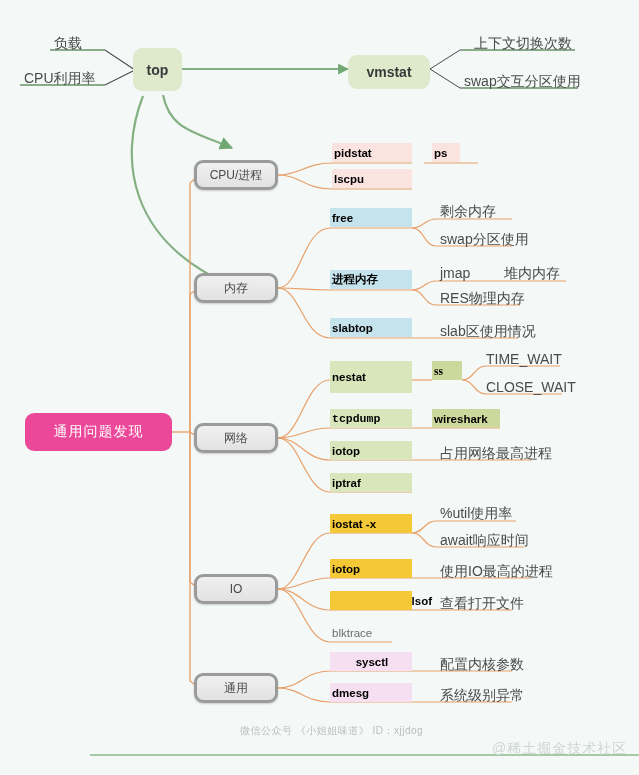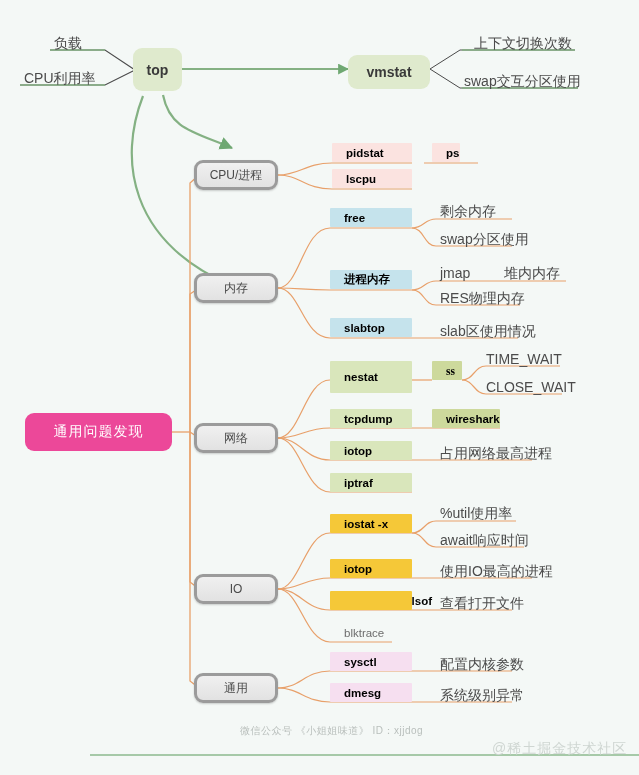--- a/index.html
+++ b/index.html
@@ -26,21 +26,21 @@
   }
   .branchnode{
     background:linear-gradient(180deg,#f0f0f0 0%,#e2e2e2 100%);
     color:#4a4a4a;border-radius:9px;font-size:12px;
     border:3px solid #9b9b9b;
     box-shadow:0 1px 2px rgba(0,0,0,.18);
   }
 
   
   .leaf{position:absolute;box-sizing:border-box;white-space:nowrap;
-        font-size:11.5px;display:flex;align-items:center;padding-left:14px;}
+        font-size:11.5px;display:flex;align-items:center;padding-left:2px;}
   .leaf .txt{position:relative;z-index:2;}
   .leaf .hl{position:absolute;left:0;top:0;height:100%;z-index:1;border-radius:1px;}
   .leaf.bold .txt{font-weight:bold;}
 
   .plain{position:absolute;white-space:nowrap;font-size:14px;color:#4b4b4b;}
 
   .footer-note{position:absolute;font-size:10px;color:#b9bfbc;letter-spacing:.5px;white-space:nowrap;}
   .watermark{position:absolute;font-size:14px;color:#cfd6d2;white-space:nowrap;letter-spacing:1px;}
 </style>
 </head>
@@ -213,21 +213,21 @@
     <span class="hl" style="width:82px;background:#d9e6bb;"></span>
     <span class="txt">nestat</span>
   </div>
   <div class="leaf bold" style="left:432px;top:361px;width:44px;height:19px;font-family:Liberation Serif, serif;">
     <span class="hl" style="width:30px;background:#cdd99c;"></span>
     <span class="txt">ss</span>
   </div>
   <div class="plain" style="left:486px;top:351px;">TIME_WAIT</div>
   <div class="plain" style="left:486px;top:379px;">CLOSE_WAIT</div>
 
-  <div class="leaf bold" style="left:330px;top:409px;width:82px;height:19px;">
+  <div class="leaf bold" style="left:330px;top:409px;width:82px;height:19px;font-family:Liberation Mono, monospace;">
     <span class="hl" style="width:82px;background:#d9e6bb;"></span>
     <span class="txt">tcpdump</span>
   </div>
   <div class="leaf bold" style="left:432px;top:409px;width:68px;height:19px;">
     <span class="hl" style="width:68px;background:#cdd99c;"></span>
     <span class="txt">wireshark</span>
   </div>
 
   <div class="leaf bold" style="left:330px;top:441px;width:82px;height:19px;">
     <span class="hl" style="width:82px;background:#d9e6bb;"></span>
@@ -256,21 +256,21 @@
   <div class="leaf bold" style="left:330px;top:591px;width:102px;height:19px;justify-content:flex-end;">
     <span class="hl" style="width:82px;background:#f5c838;"></span>
     <span class="txt">lsof</span>
   </div>
   <div class="plain" style="left:440px;top:595px;">查看打开文件</div>
 
   <div class="leaf" style="left:330px;top:623px;width:82px;height:19px;color:#6d6d6d;">
     <span class="txt">blktrace</span>
   </div>
 
-  <div class="leaf bold" style="left:330px;top:652px;width:82px;height:19px;">
+  <div class="leaf bold" style="left:330px;top:652px;width:82px;height:19px;justify-content:center;">
     <span class="hl" style="width:82px;background:#f6dff0;"></span>
     <span class="txt">sysctl</span>
   </div>
   <div class="plain" style="left:440px;top:656px;">配置内核参数</div>
 
   <div class="leaf bold" style="left:330px;top:683px;width:82px;height:19px;">
     <span class="hl" style="width:82px;background:#f6dff0;"></span>
     <span class="txt">dmesg</span>
   </div>
   <div class="plain" style="left:440px;top:687px;">系统级别异常</div>

